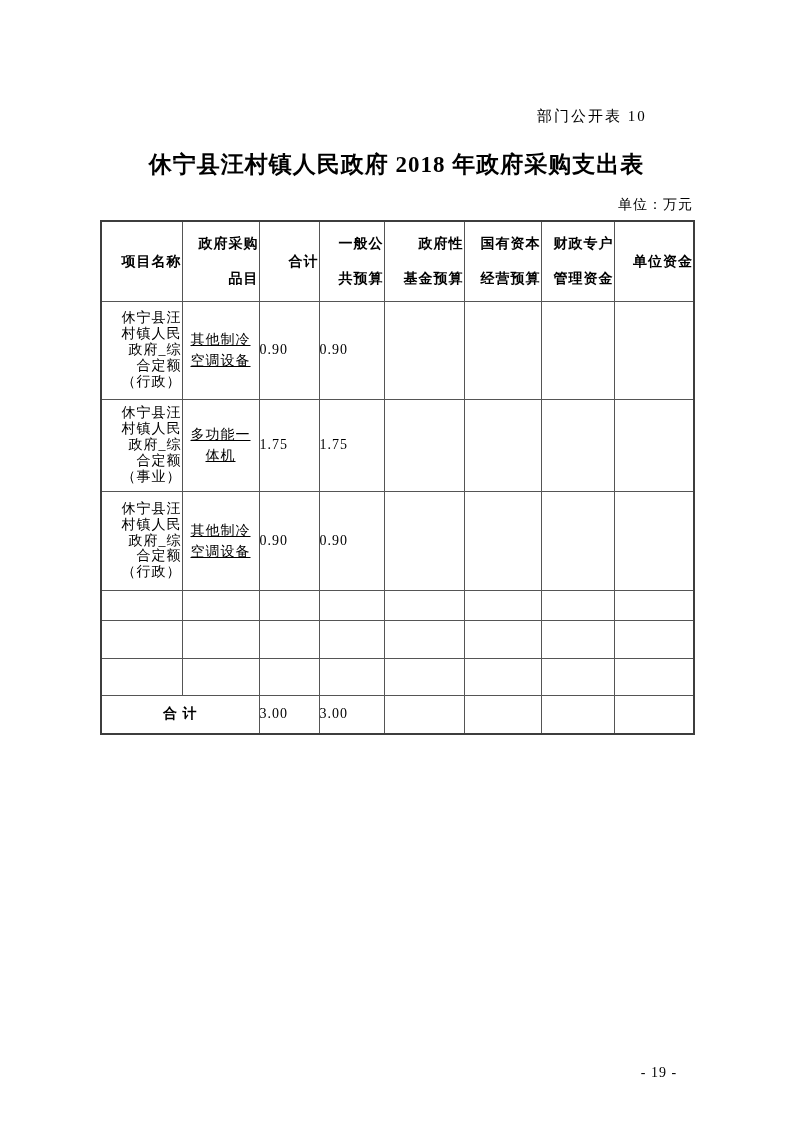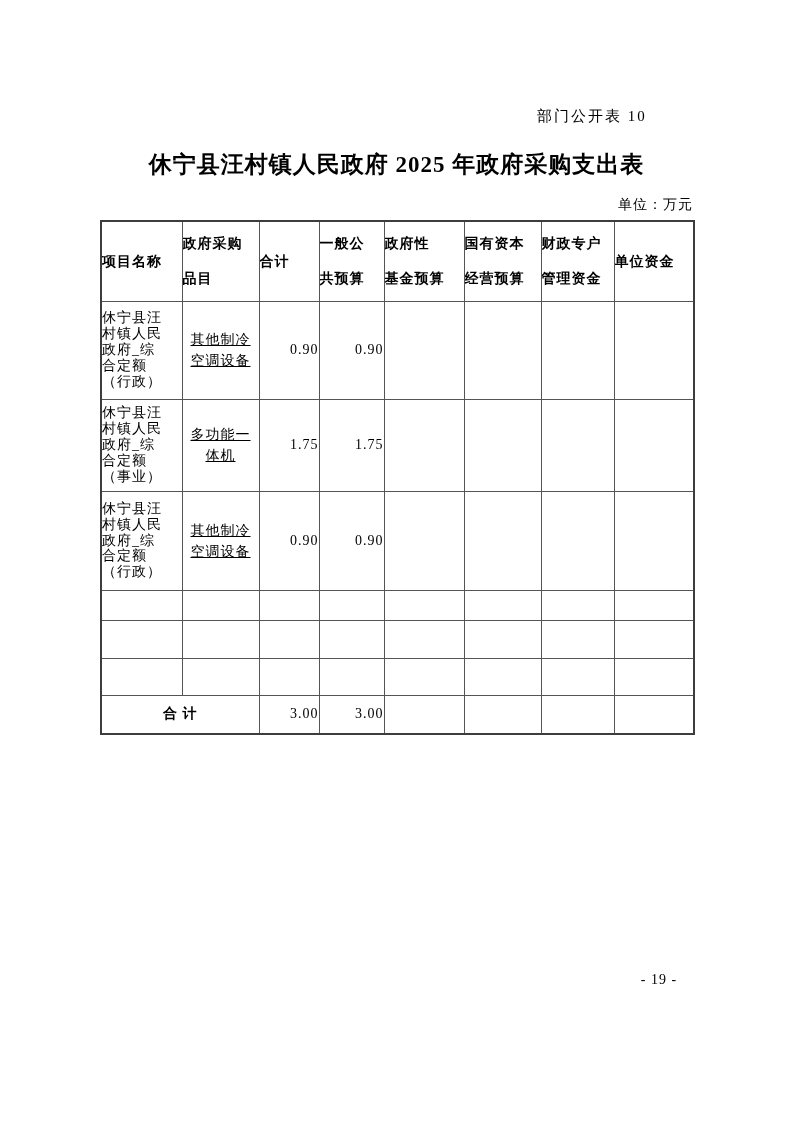--- a/index.html
+++ b/index.html
@@ -56,70 +56,70 @@
   table.proc-table td {
     border: 1px solid #555555;
     font-size: 14px;
     vertical-align: middle;
     letter-spacing: 1px;
     overflow: hidden;
     padding: 0;
   }
   table.proc-table th {
     font-weight: bold;
-    text-align: left;
+    text-align: right;
     line-height: 2.5;
     white-space: pre-line;
     font-family: "Liberation Serif", "DejaVu Serif", serif;
   }
   td.c-project {
-    text-align: left;
+    text-align: right;
     padding: 2px 2px 2px 4px;
     line-height: 1.13;
     white-space: pre-line;
   }
   td.c-item {
     text-align: center;
     padding: 2px 2px 2px 4px;
     line-height: 1.5;
     white-space: pre-line;
     text-decoration: underline;
   }
   td.c-num {
-    text-align: right;
+    text-align: left;
     padding-right: 6px;
     letter-spacing: 0.5px;
     font-size: 14px;
   }
   td.c-total-label {
     text-align: center;
     font-weight: bold;
     font-size: 15px;
     letter-spacing: 5px;
     white-space: pre-line;
     margin-left: 20px;
   }
   .page-number {
     position: absolute;
-    top: 972px;
+    top: 1065px;
     left: 659px;
     transform: translateX(-50%);
     font-size: 14px;
     letter-spacing: 1px;
     white-space: nowrap;
   }
 </style>
 </head>
 <body>
 
 <div class="page">
 
   <div class="doc-label">部门公开表 10</div>
 
-  <div class="doc-title">休宁县汪村镇人民政府 2025 年政府采购支出表</div>
+  <div class="doc-title">休宁县汪村镇人民政府 2018 年政府采购支出表</div>
 
   <div class="unit-note">单位：万元</div>
 
   <table class="proc-table">
     <colgroup>
       <col style="width:81px">
       <col style="width:77px">
       <col style="width:60px">
       <col style="width:65px">
       <col style="width:80px">

